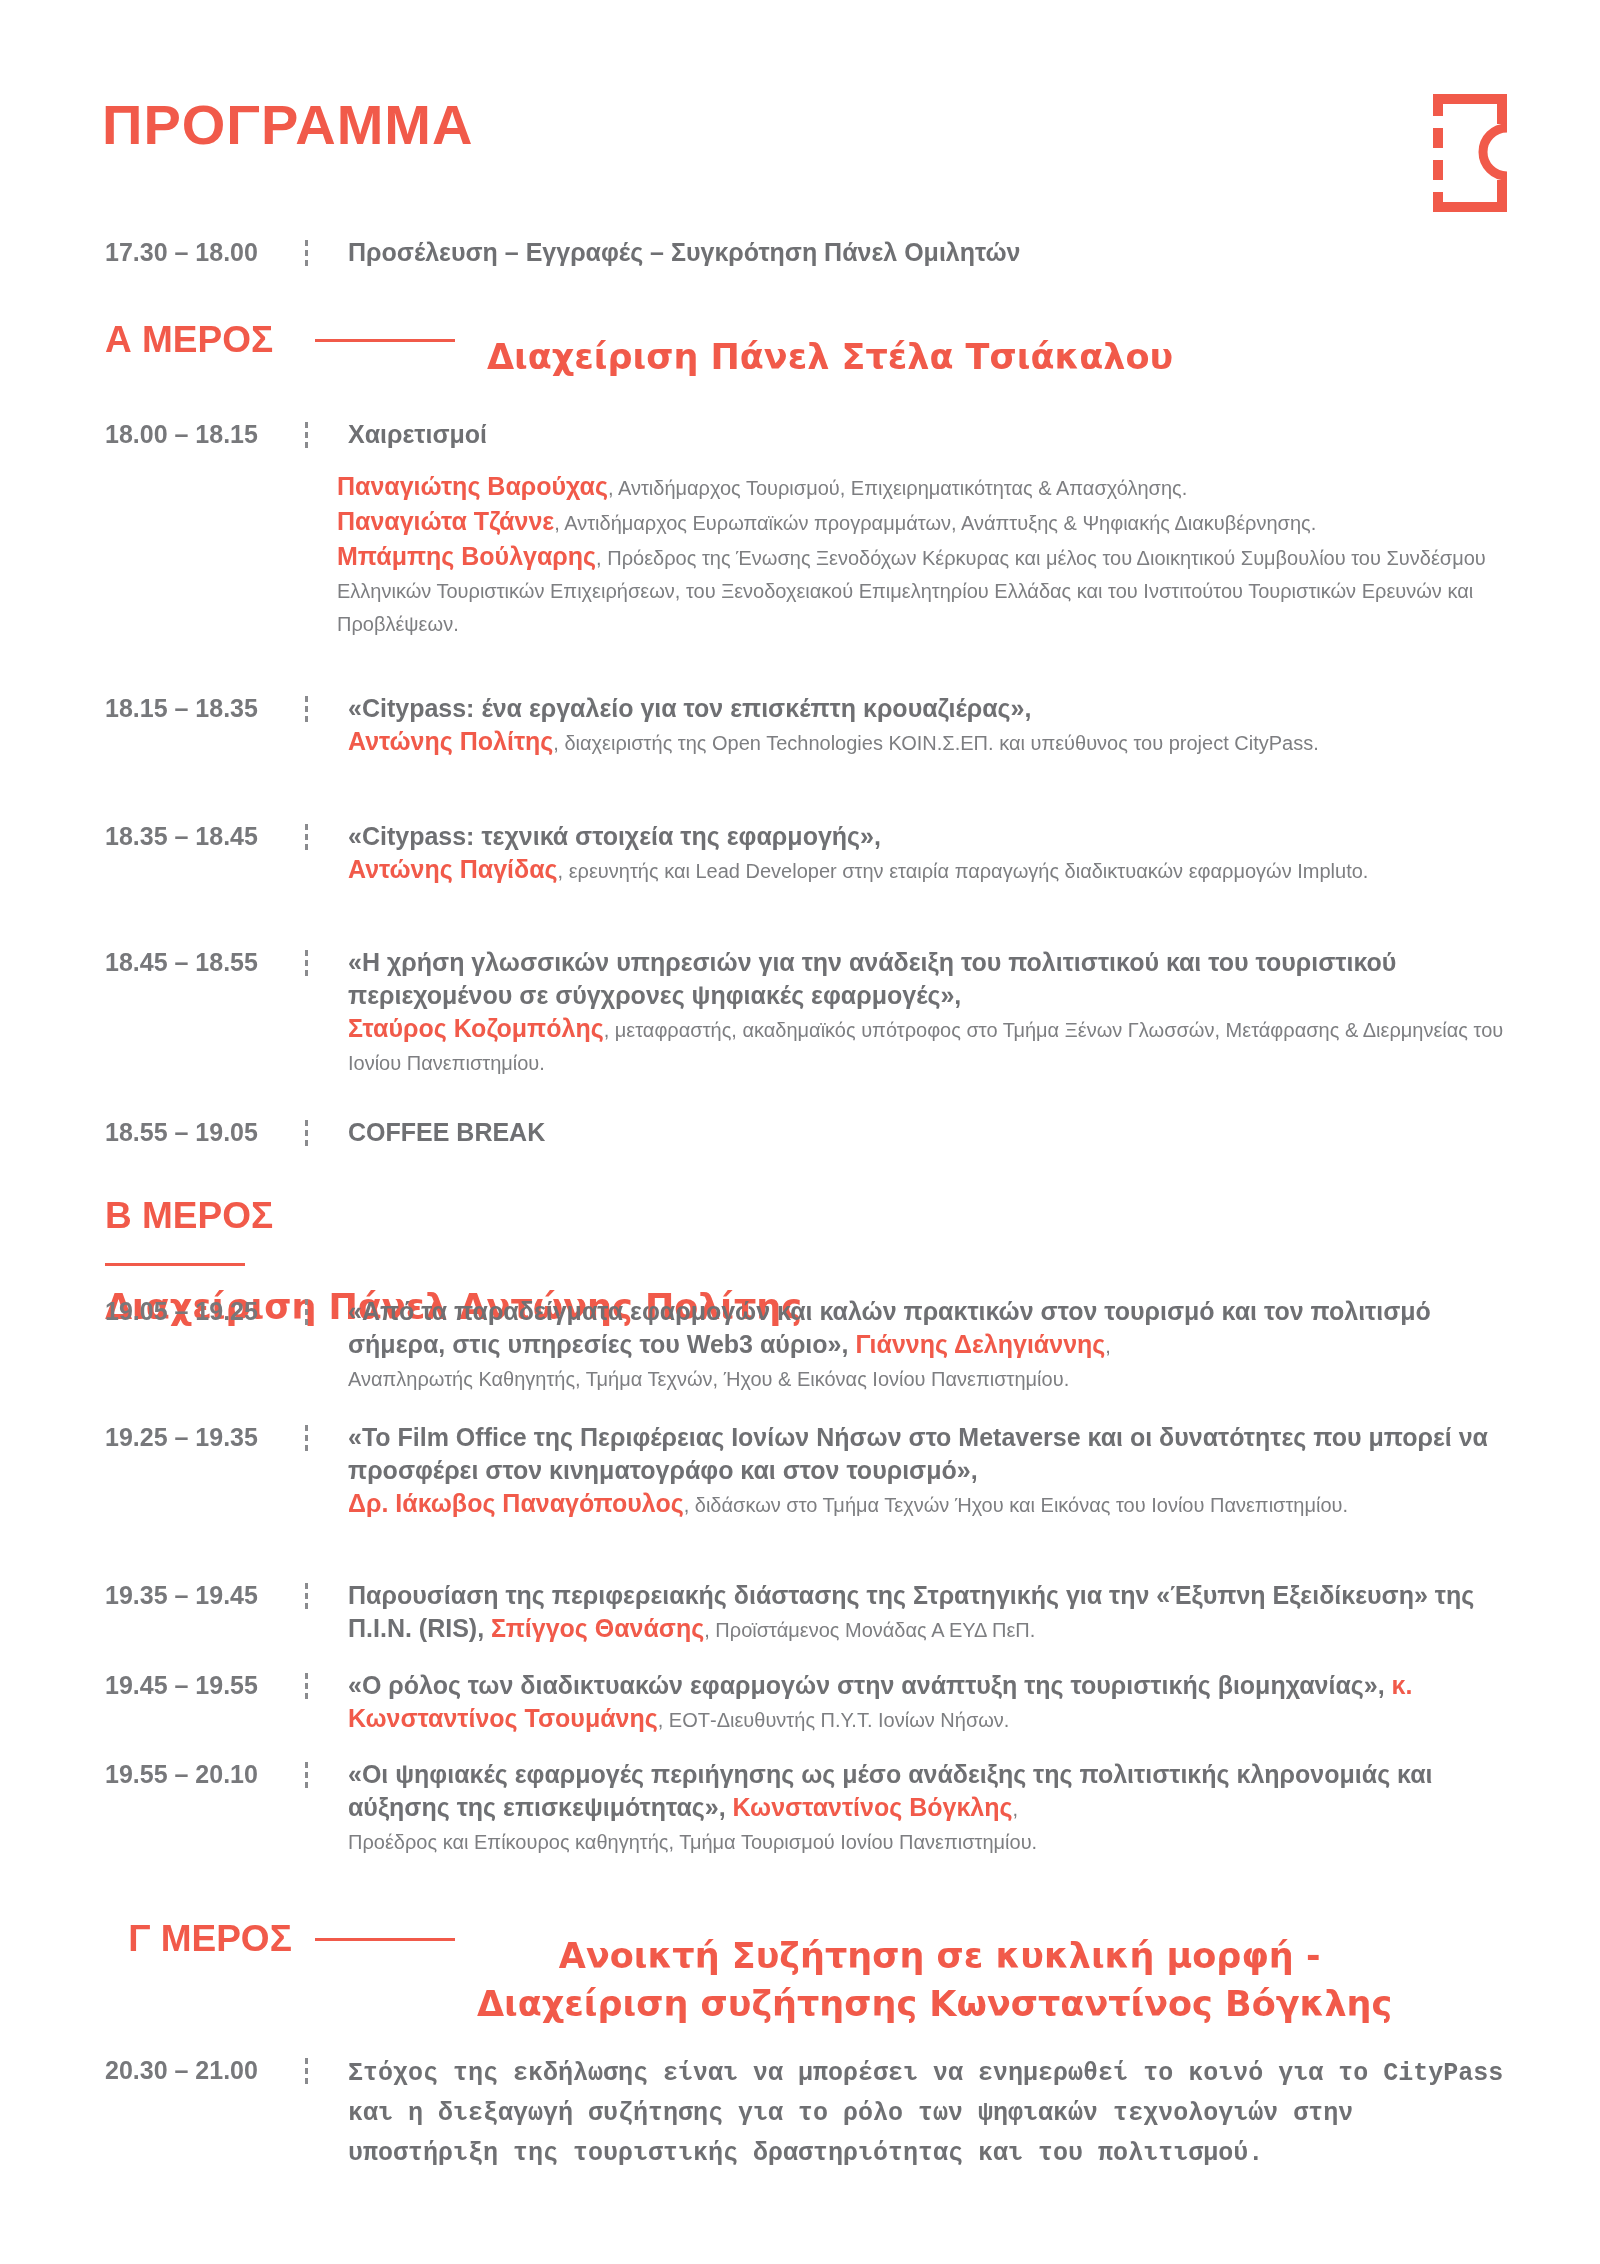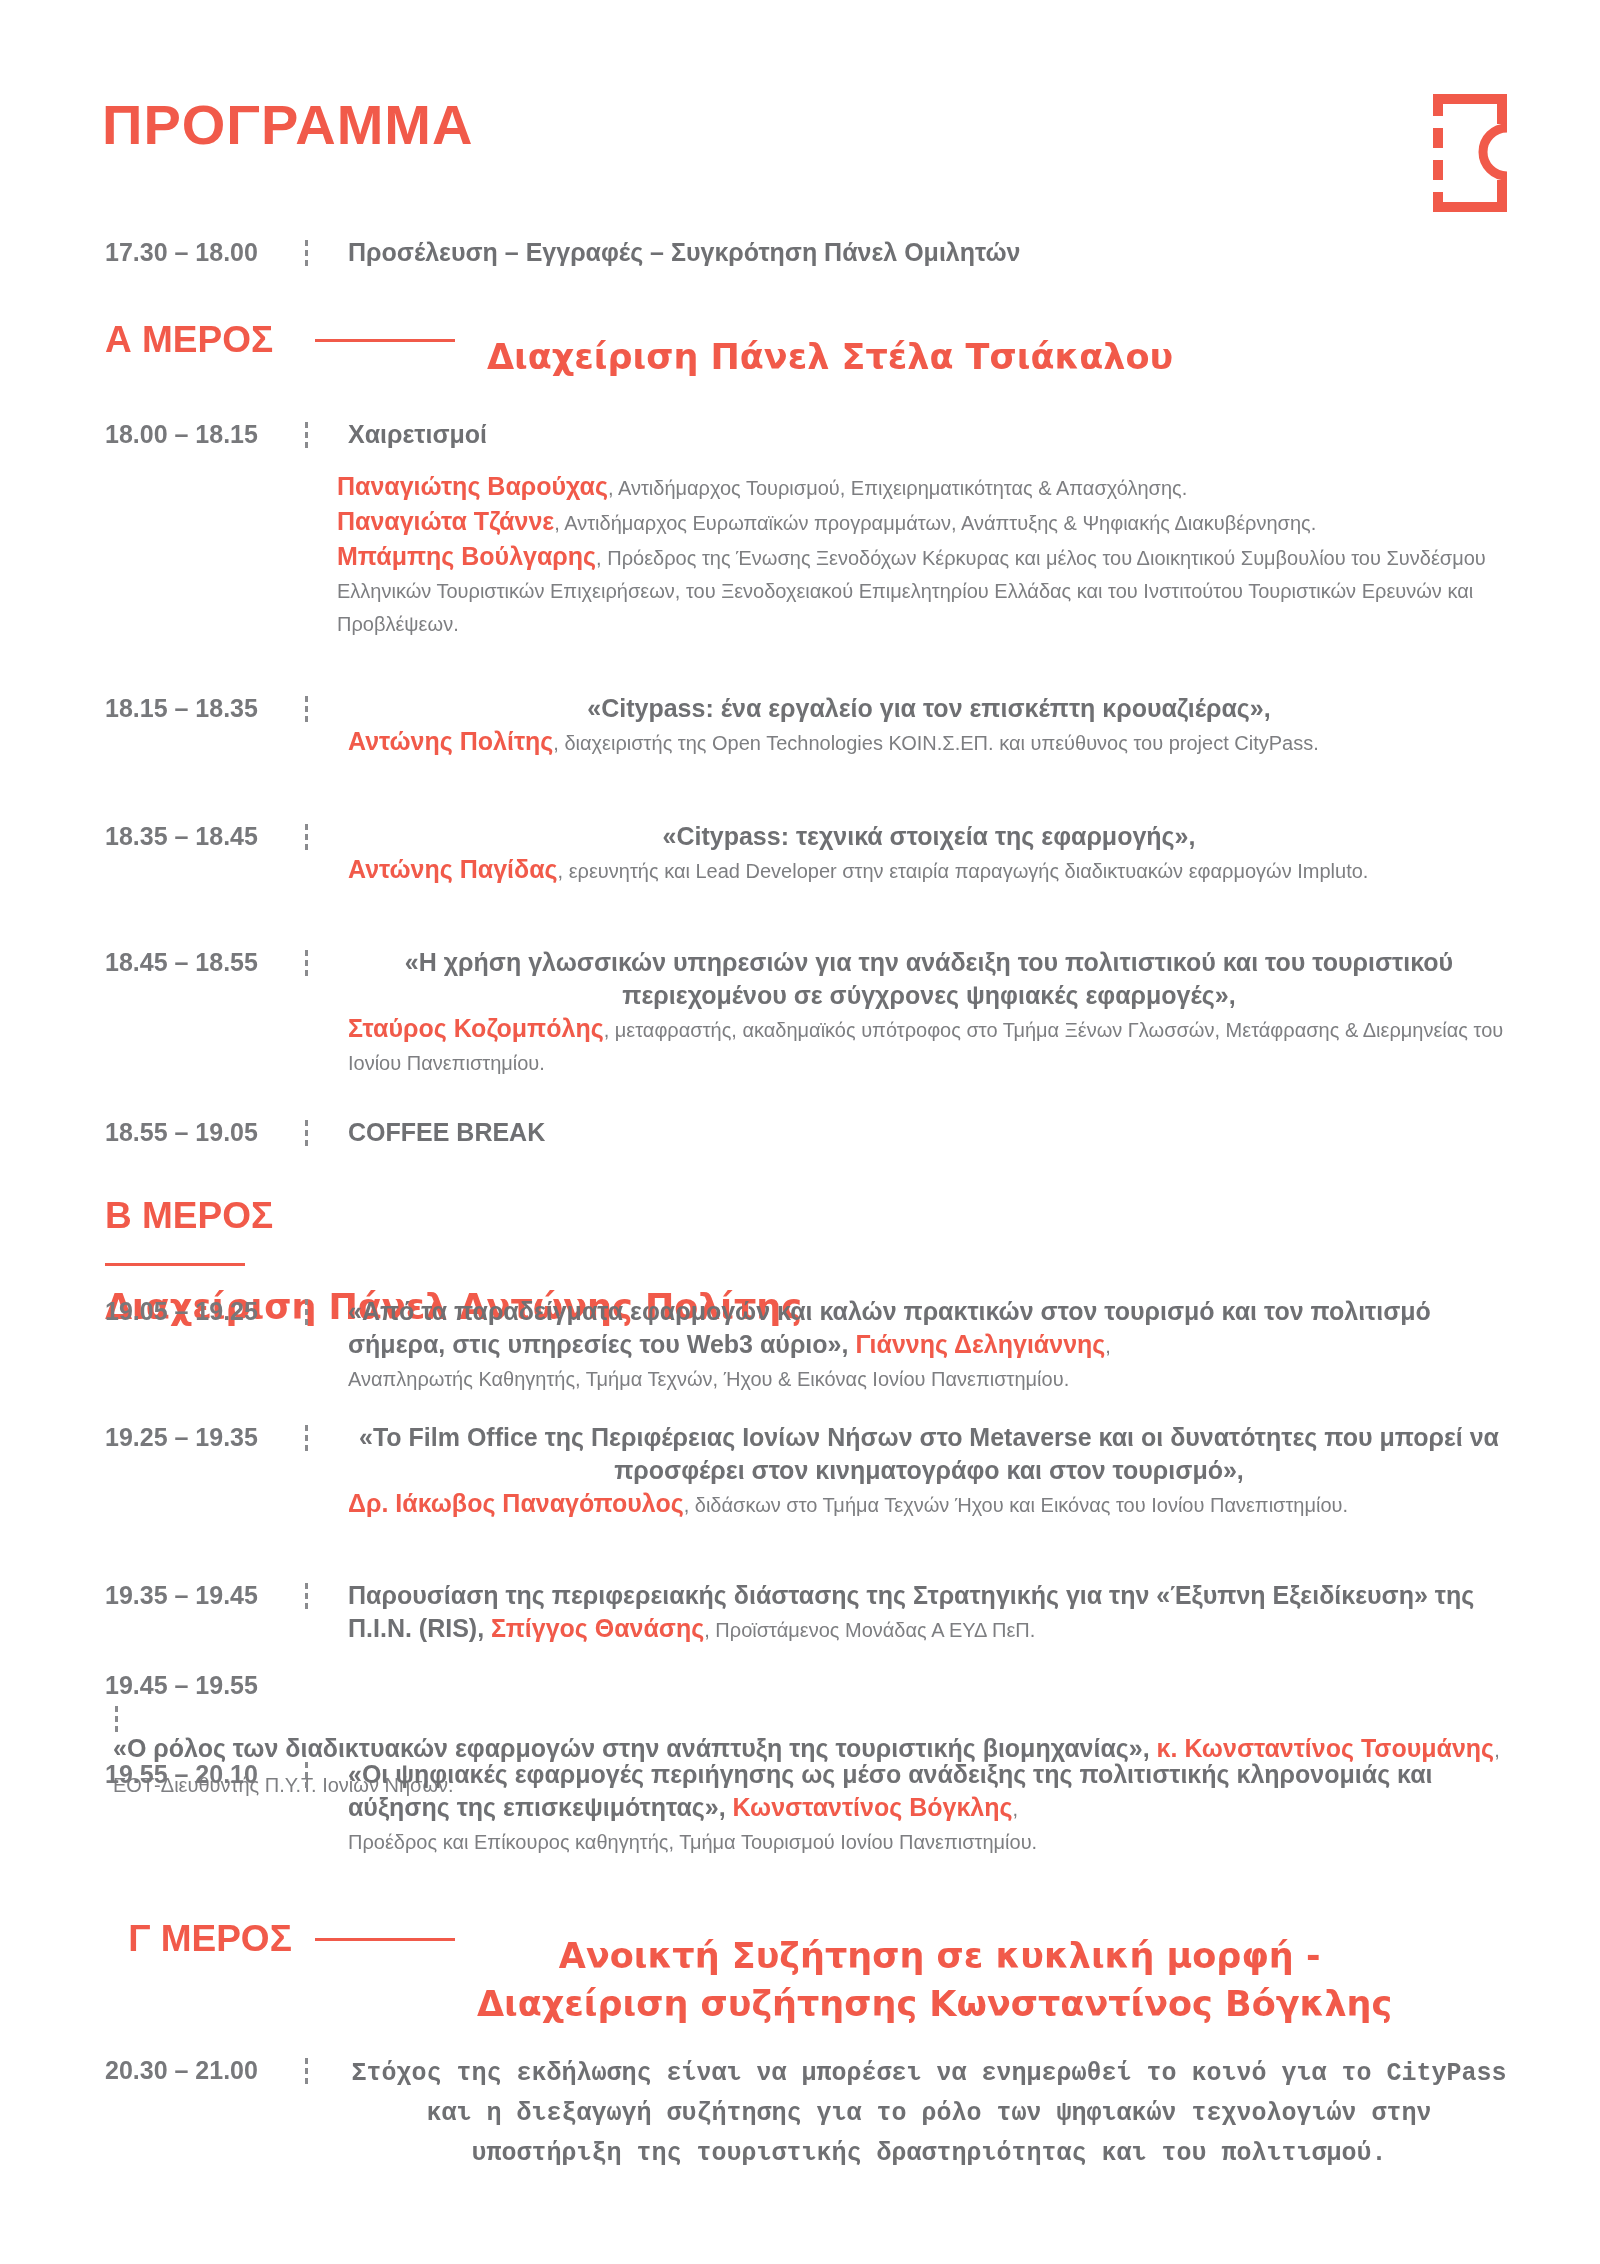--- a/index.html
+++ b/index.html
@@ -5,21 +5,21 @@
   html, body { margin: 0; padding: 0; background: #ffffff; }
   body { width: 1600px; height: 2264px; position: relative; overflow: hidden;
          font-family: "Liberation Sans", "DejaVu Sans", sans-serif; color: #77787b; }
   .title { position: absolute; left: 102px; top: 92px; font-size: 56px; font-weight: 700;
            color: #f15a4a; letter-spacing: 1px; margin: 0; }
   .logo { position: absolute; left: 1433px; top: 94px; width: 76px; height: 118px; }
   .row { position: absolute; left: 105px; right: 90px; display: flex; }
   .time { width: 190px; flex: none; font-size: 25px; font-weight: 700; color: #77787b; line-height: 33px; white-space: nowrap; }
   .sep { width: 0; flex: none; margin: 4px 32px 0 10px; height: 26px; border-left: 3px dashed #8a8b8e; }
   .content { flex: 1; font-size: 25px; line-height: 33px; margin-left: 8px; }
-  .bold { font-weight: 700; color: #6f7073; text-align: center; }
+  .bold { font-weight: 700; color: #6f7073; }
   .name { font-weight: 700; color: #f15a4a; }
   .desc { font-size: 20px; color: #7d7e81; font-weight: 400; }
   .plain { font-weight: 700; color: #6f7073; font-size: 25px; }
   .block { position: absolute; left: 337px; right: 82px; font-size: 20px; line-height: 33px; color: #7d7e81; }
   .section { position: absolute; left: 105px; display: flex; align-items: flex-start; color: #f15a4a;
              font-size: 37px; font-weight: 700; line-height: 48px; }
   .section .label { width: 210px; flex: none; white-space: nowrap; }
   .section .rule { width: 140px; flex: none; height: 3px; background: #f15a4a; margin: 23px 32px 0 0; }
   .section .heading { font-weight: 700; font-family: "DejaVu Sans", sans-serif; font-size: 35px; margin-top: 17px; }
 </style>
@@ -123,21 +123,21 @@
 </div>
 
 <div class="row" style="top:1579px;">
   <div class="time">19.35 – 19.45</div>
   <div class="sep"></div>
   <div class="content">
     <span class="bold">Παρουσίαση της περιφερειακής διάστασης της Στρατηγικής για την «Έξυπνη Εξειδίκευση» της Π.Ι.Ν. (RIS), </span><span class="name">Σπίγγος Θανάσης</span><span class="desc">, Προϊστάμενος Μονάδας Α  ΕΥΔ ΠεΠ.</span>
   </div>
 </div>
 
-<div class="row" style="top:1669px;flex-direction:column;">
+<div class="row" style="top:1669px;">
   <div class="time">19.45 – 19.55</div>
   <div class="sep"></div>
   <div class="content">
     <span class="bold">«Ο ρόλος των διαδικτυακών εφαρμογών στην ανάπτυξη της τουριστικής βιομηχανίας», </span><span class="name">κ. Κωνσταντίνος Τσουμάνης</span><span class="desc">, ΕΟΤ-Διευθυντής Π.Υ.Τ. Ιονίων Νήσων.</span>
   </div>
 </div>
 
 <div class="row" style="top:1758px;">
   <div class="time">19.55 – 20.10</div>
   <div class="sep"></div>

